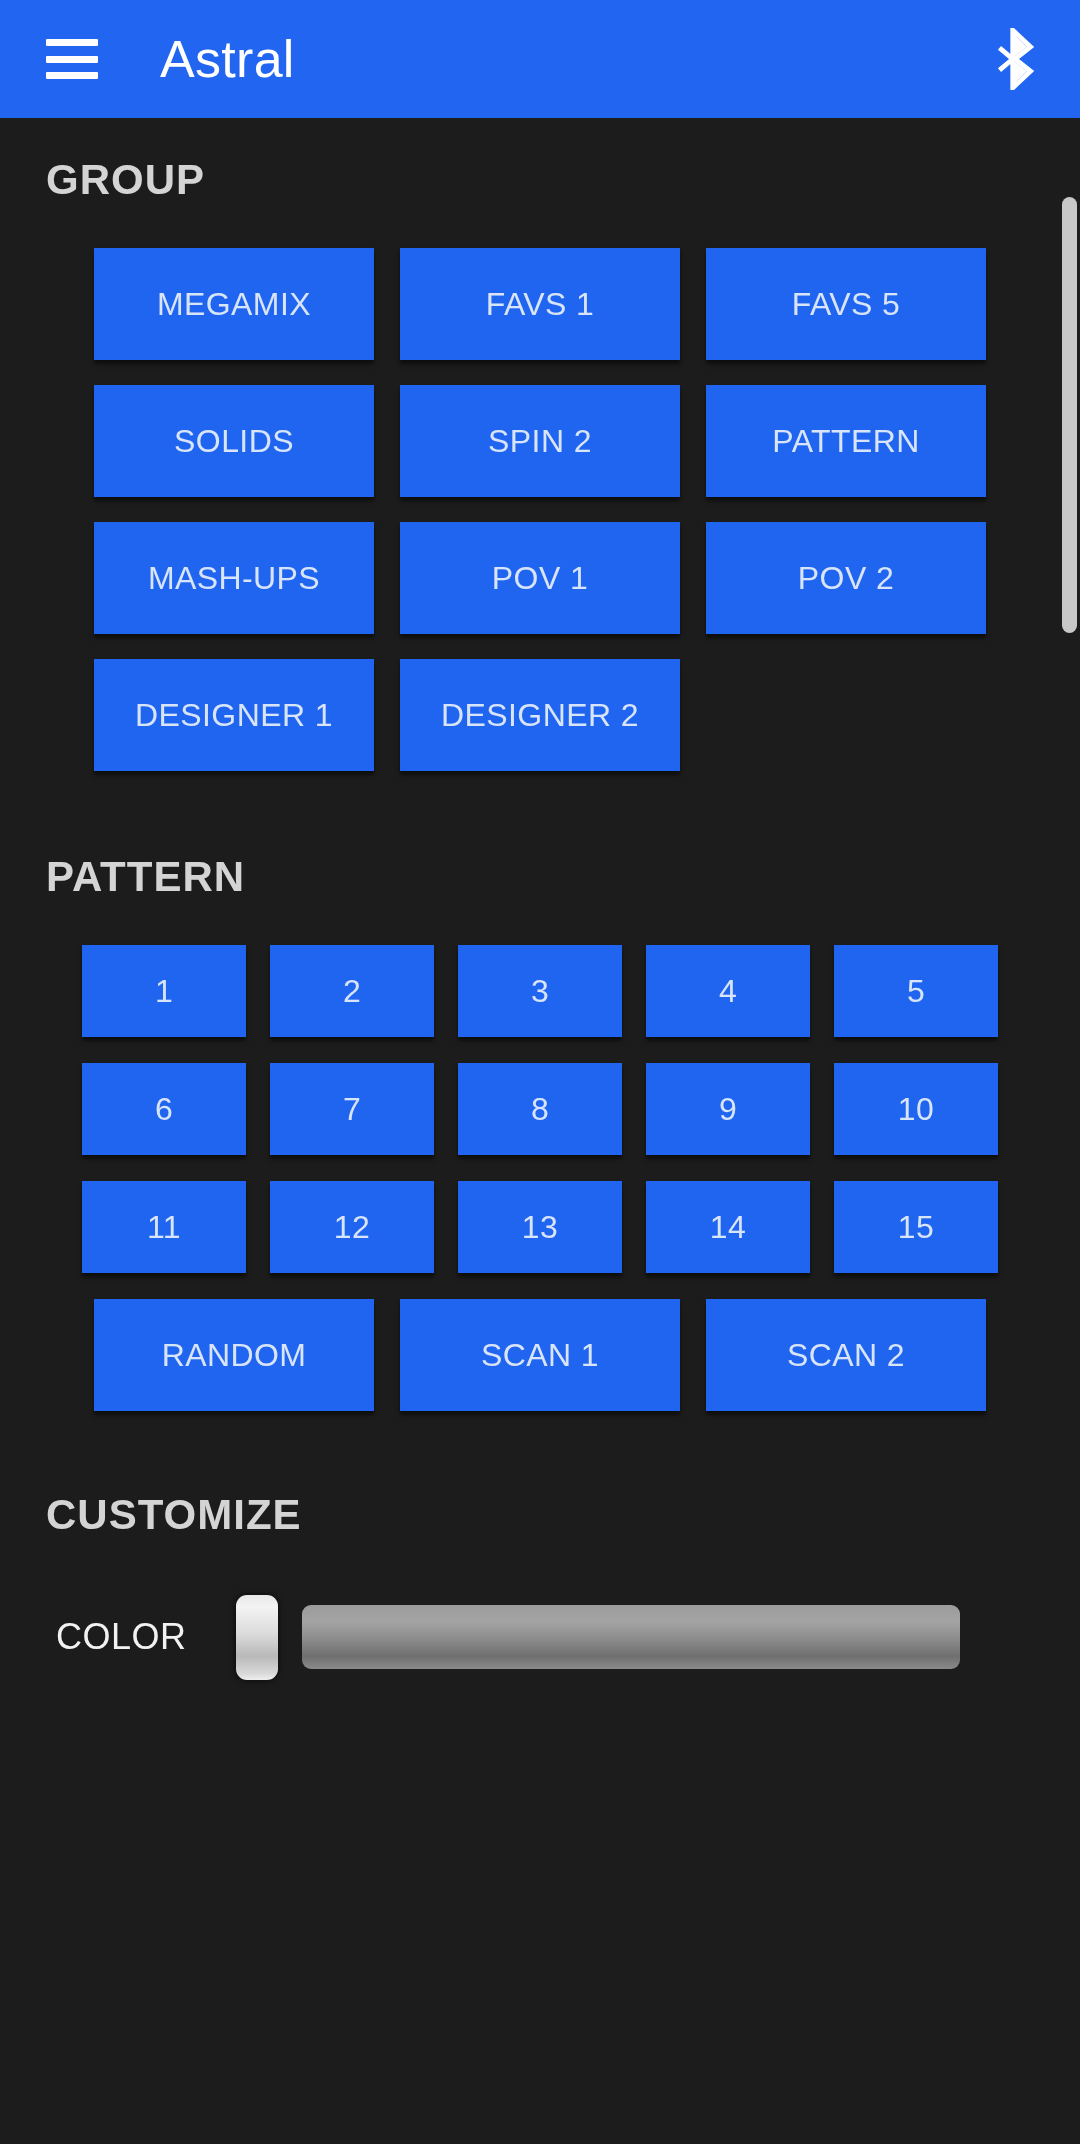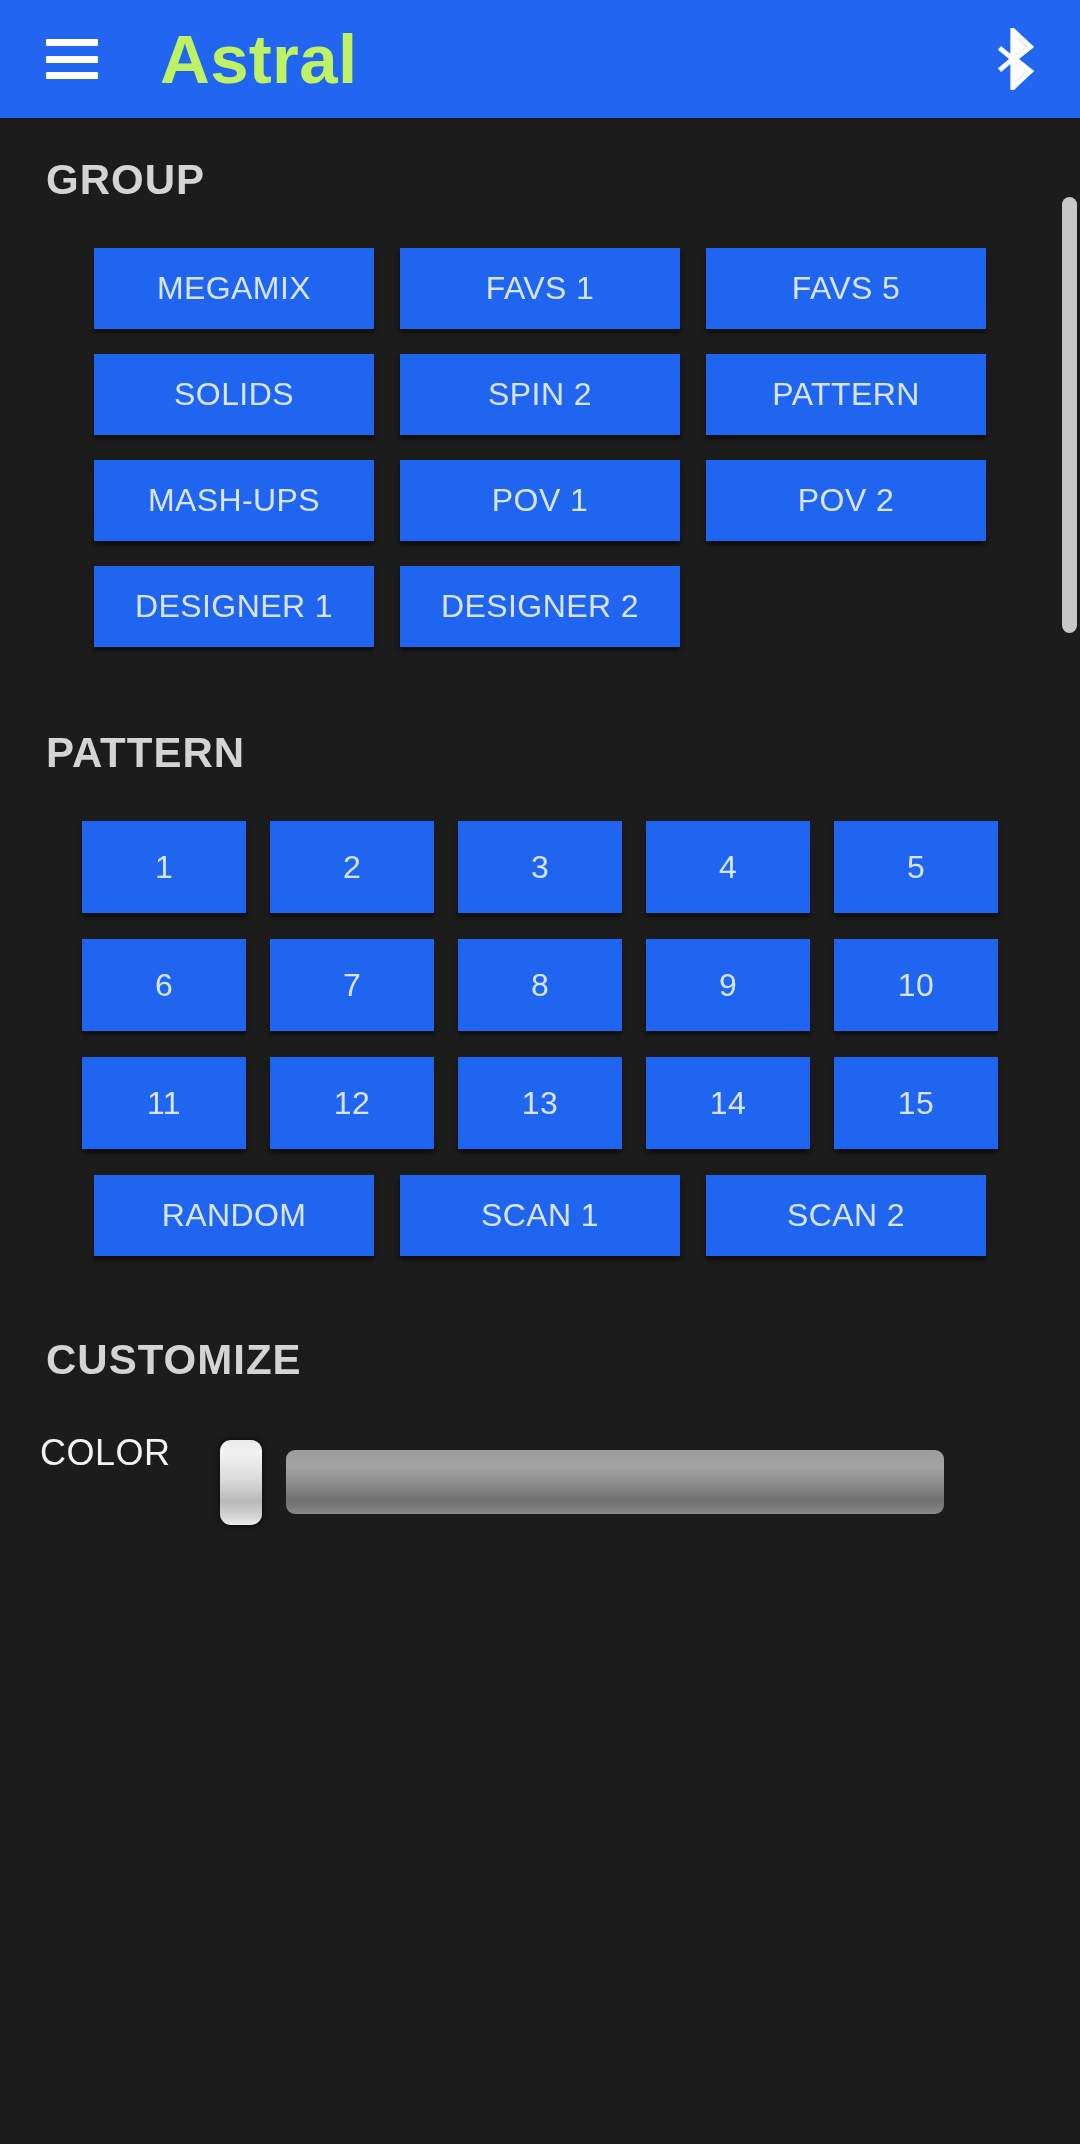--- a/index.html
+++ b/index.html
@@ -35,23 +35,23 @@
     flex: 0 0 auto;
   }
   .hamburger span {
     display: block;
     height: 7px;
     width: 100%;
     background: #ffffff;
     border-radius: 1px;
   }
   .appbar-title {
-    color: #bef264;
-    font-size: 69px;
-    font-weight: bold;
+    color: #ffffff;
+    font-size: 52px;
+    font-weight: normal;
     margin-left: 62px;
     letter-spacing: 0.3px;
     white-space: nowrap;
   }
   .appbar-spacer { flex: 1 1 auto; }
   .bt-icon {
     width: 54px;
     height: 62px;
     flex: 0 0 auto;
     cursor: pointer;
@@ -108,30 +108,31 @@
     letter-spacing: 0.4px;
     display: flex;
     align-items: center;
     justify-content: center;
     box-shadow: 0 4px 4px rgba(0,0,0,0.55);
     cursor: pointer;
     padding: 0 4px;
     box-sizing: border-box;
     white-space: nowrap;
   }
-  .btn-group { height: 81px; }
+  .btn-group { height: 112px; }
   .btn-pattern { height: 92px; }
 
   
   .customize-title { margin-top: 80px; }
 
   .slider-row {
     display: flex;
+    align-items: center;
     height: 100px;
-    padding-left: 40px;
+    padding-left: 56px;
     box-sizing: border-box;
   }
   .slider-row.color-row { margin-top: 48px; }
   .slider-row.speed-row { margin-top: 42px; }
 
   .slider-label {
     color: #f2f2f2;
     font-size: 36px;
     letter-spacing: 0.5px;
     width: 180px;

